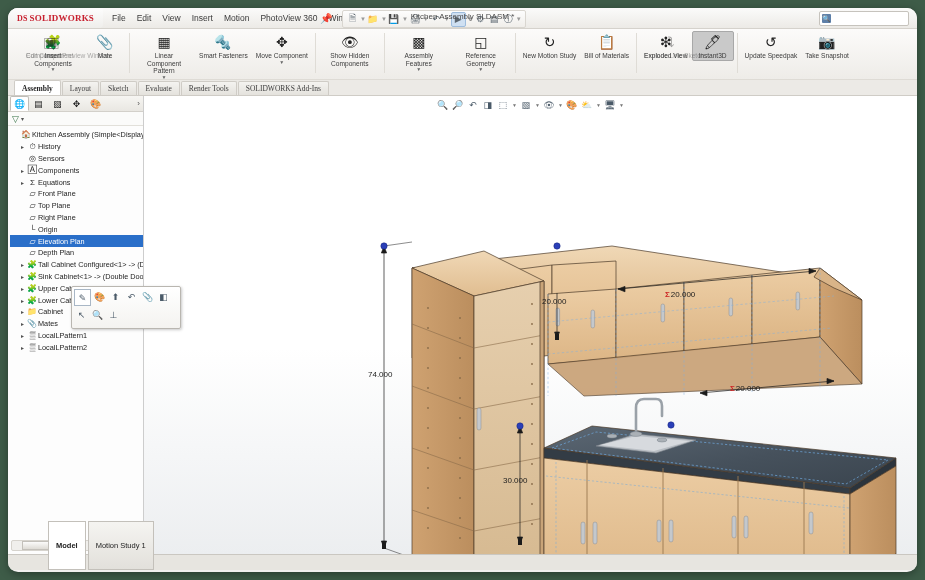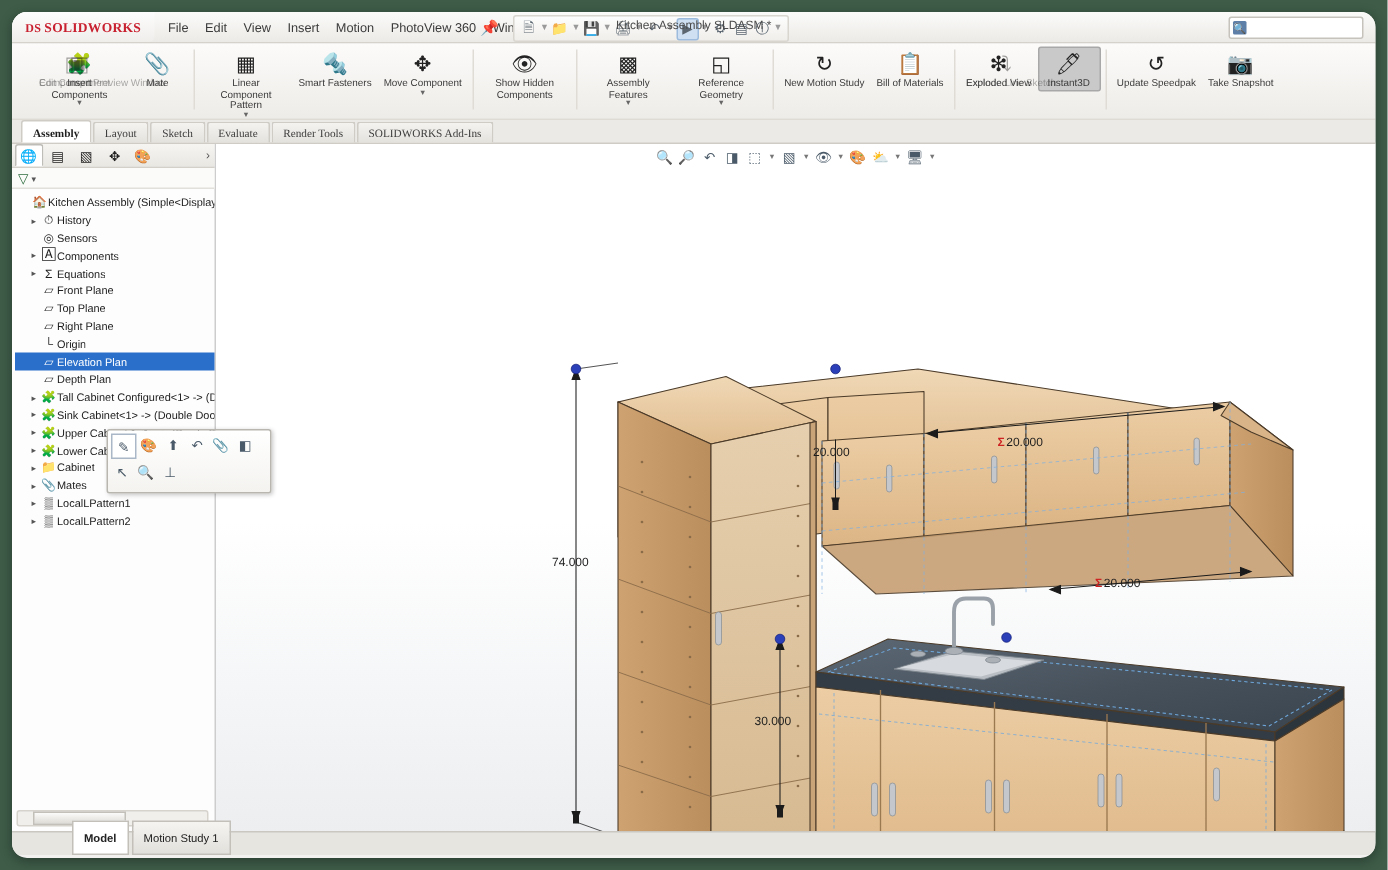--- a/index.html
+++ b/index.html
@@ -121,21 +121,21 @@
   .graphics{flex:1;position:relative;background:linear-gradient(#ffffff 0%,#ffffff 55%,#eceef0 100%);}
   .viewtoolbar{position:absolute;left:0;right:0;top:0;height:18px;display:flex;align-items:center;
                justify-content:center;gap:3px;background:transparent;}
   .vico{width:12px;height:12px;display:flex;align-items:center;justify-content:center;font-size:9px;color:#4a5a68;}
   .vcaret{font-size:5px;color:#777;}
   .dim{position:absolute;font-size:8px;color:#1d1d1d;white-space:nowrap;}
   .dim .sig{color:#cc2222;font-weight:bold;margin-right:1px;}
 
   
   .bottombar{position:relative;height:15px;background:#e7e5e0;border-top:1px solid #cac7c1;display:flex;align-items:flex-end;}
-  .btab{height:13px;padding:4px 7px;display:flex;align-items:center;font-size:7.5px;
+  .btab{height:13px;padding:17px 7px;display:flex;align-items:center;font-size:7.5px;
         border:1px solid #c3c0ba;background:linear-gradient(#f5f4f1,#e2e0db);margin-right:2px;}
   .btab.sel{background:#fff;font-weight:bold;}
   .btabspacer{width:40px;}
 </style>
 </head>
 <body>
 
 <div class="frame">
 
   <div class="titlebar">

